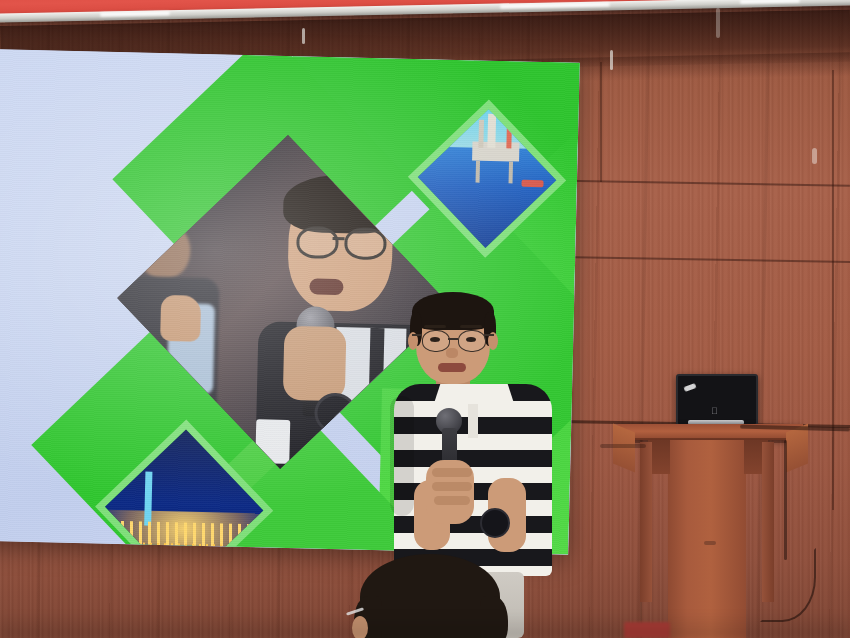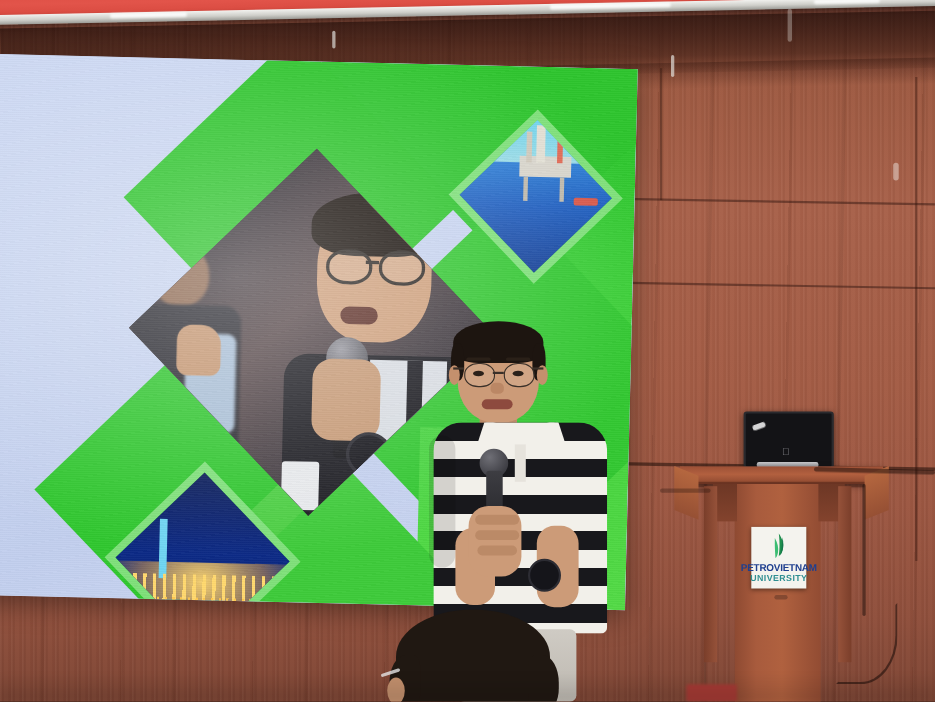--- a/index.html
+++ b/index.html
@@ -327,31 +327,20 @@
   <div class="podium-shadow" style="left:618px;top:438px;width:185px;height:5px;"></div>
   <div class="podium-slope" style="left:613px;top:428px;width:22px;height:40px;transform:skewY(22deg);"></div>
   <div class="podium-slope" style="left:786px;top:428px;width:22px;height:40px;transform:skewY(-22deg);"></div>
 
   <div class="podium-body" style="left:668px;top:440px;width:78px;height:198px;"></div>
   <div class="podium-side" style="left:648px;top:440px;width:22px;height:34px;"></div>
   <div class="podium-side" style="left:744px;top:440px;width:24px;height:34px;"></div>
   <div class="podium-body" style="left:640px;top:442px;width:12px;height:160px;background:linear-gradient(90deg,#7a3e2a,#96523a);"></div>
   <div class="podium-body" style="left:762px;top:442px;width:12px;height:160px;background:linear-gradient(90deg,#96523a,#7a3e2a);"></div>
 
-  <div class="pv-sign" style="left:683px;top:479px;width:50px;height:56px;">
-    <div class="pv-mark">
-      <svg viewBox="0 0 20 26" width="20" height="26" aria-hidden="true">
-        <path d="M10 1 C13.5 6 15 11 13.6 16 C12.9 18.6 11.4 20.4 10 21.6 C10.6 16.6 11.2 10.6 10 1 Z" fill="#1f8f4e"></path>
-        <path d="M6.4 5 C9 9.4 10 14 9.2 18.6 C8.8 20.8 7.9 22.6 7 23.6 C6.6 18.2 6.2 12 6.4 5 Z" fill="#3bbd72"></path>
-        <path d="M13.2 4.4 C14.6 9 14.4 14 12.6 18.4 C12.2 19.4 11.7 20.3 11.2 21 C12.4 15.6 13.2 10.2 13.2 4.4 Z" fill="#14784a"></path>
-      </svg>
-    </div>
-    <div class="pv-name">PETROVIETNAM</div>
-    <div class="pv-uni">UNIVERSITY</div>
-  </div>
   <div class="soft" style="position:absolute;left:704px;top:541px;width:12px;height:4px;background:rgba(90,50,35,.5);border-radius:2px;"></div>
 
   <div class="cable2 soft" style="left:784px;top:440px;width:3px;height:120px;border-radius:2px;"></div>
   <div class="cable soft" style="left:760px;top:548px;width:52px;height:70px;"></div>
   <div class="cable2 soft" style="left:740px;top:426px;width:110px;height:4px;border-radius:2px;transform:rotate(1.5deg);"></div>
   <div class="cable2 soft" style="left:600px;top:444px;width:46px;height:4px;border-radius:2px;opacity:.6;"></div>
 
   <div class="soft2" style="position:absolute;left:624px;top:622px;width:46px;height:16px;background:#a33a34;border-radius:2px;"></div>
 
   <div class="person" style="left:380px;top:292px;width:180px;height:346px;">

